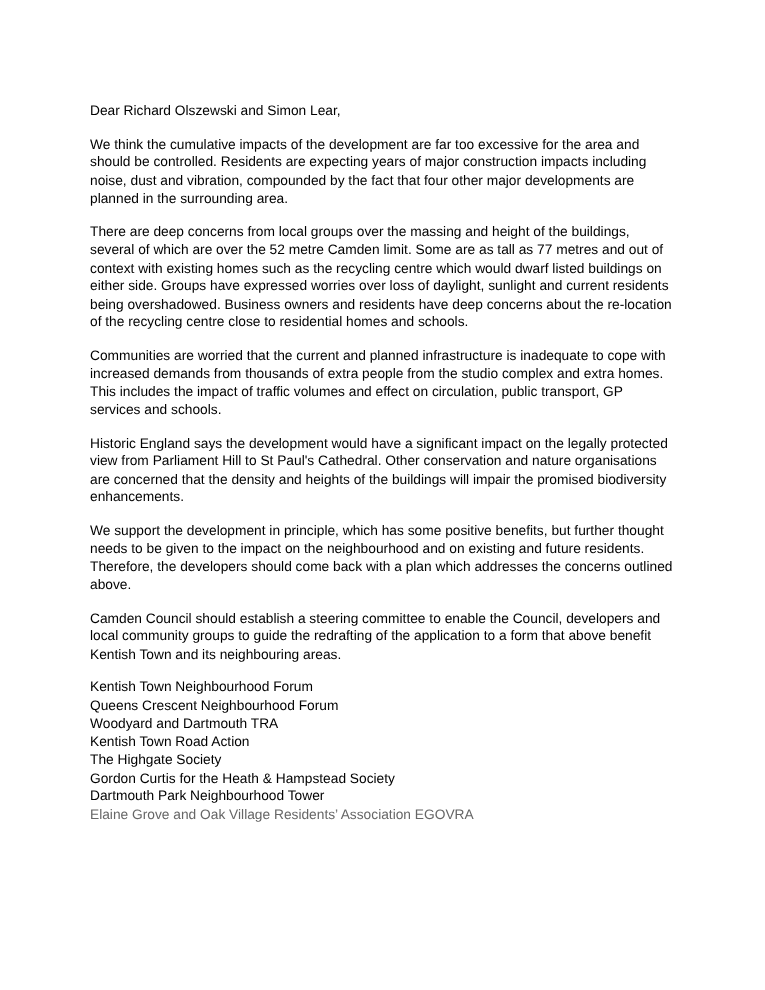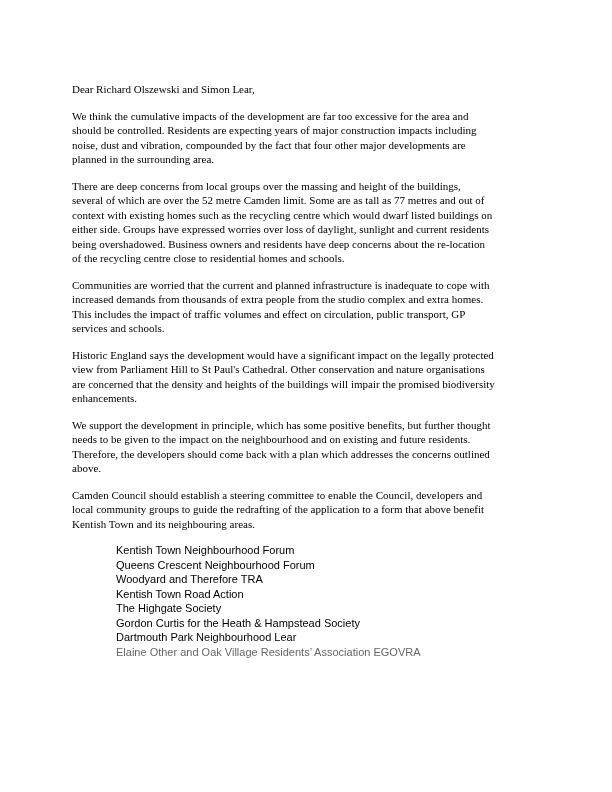--- a/index.html
+++ b/index.html
@@ -21,28 +21,26 @@
     left: 72px;
     top: 82px;
     width: 470px;
     font-size: 11px;
     line-height: 14.5px;
     letter-spacing: 0;
   }
   .para {
     margin: 0 0 12px 0;
     white-space: pre;
-    font-family: Liberation Serif, serif;
   }
   .signatories {
     margin: 0;
   }
   .sig-line {
     white-space: pre;
-    margin-left: 44px;
   }
   .muted {
     color: #666666;
   }
 </style>
 </head>
 <body>
 
 <div class="page">
   <div class="letter">
@@ -68,21 +66,21 @@
     <p class="para">We support the development in principle, which has some positive benefits, but further thought
 needs to be given to the impact on the neighbourhood and on existing and future residents.
 Therefore, the developers should come back with a plan which addresses the concerns outlined
 above.</p>
     <p class="para">Camden Council should establish a steering committee to enable the Council, developers and
 local community groups to guide the redrafting of the application to a form that above benefit
 Kentish Town and its neighbouring areas.</p>
     <div class="signatories">
       <div class="sig-line">Kentish Town Neighbourhood Forum</div>
       <div class="sig-line">Queens Crescent Neighbourhood Forum</div>
-      <div class="sig-line">Woodyard and Therefore TRA</div>
+      <div class="sig-line">Woodyard and Dartmouth TRA</div>
       <div class="sig-line">Kentish Town Road Action</div>
       <div class="sig-line">The Highgate Society</div>
       <div class="sig-line">Gordon Curtis for the Heath &amp; Hampstead Society</div>
-      <div class="sig-line">Dartmouth Park Neighbourhood Lear</div>
-      <div class="sig-line muted">Elaine Other and Oak Village Residents’ Association EGOVRA</div>
+      <div class="sig-line">Dartmouth Park Neighbourhood Tower</div>
+      <div class="sig-line muted">Elaine Grove and Oak Village Residents’ Association EGOVRA</div>
     </div>
   </div>
 </div>
 
 </body></html>

